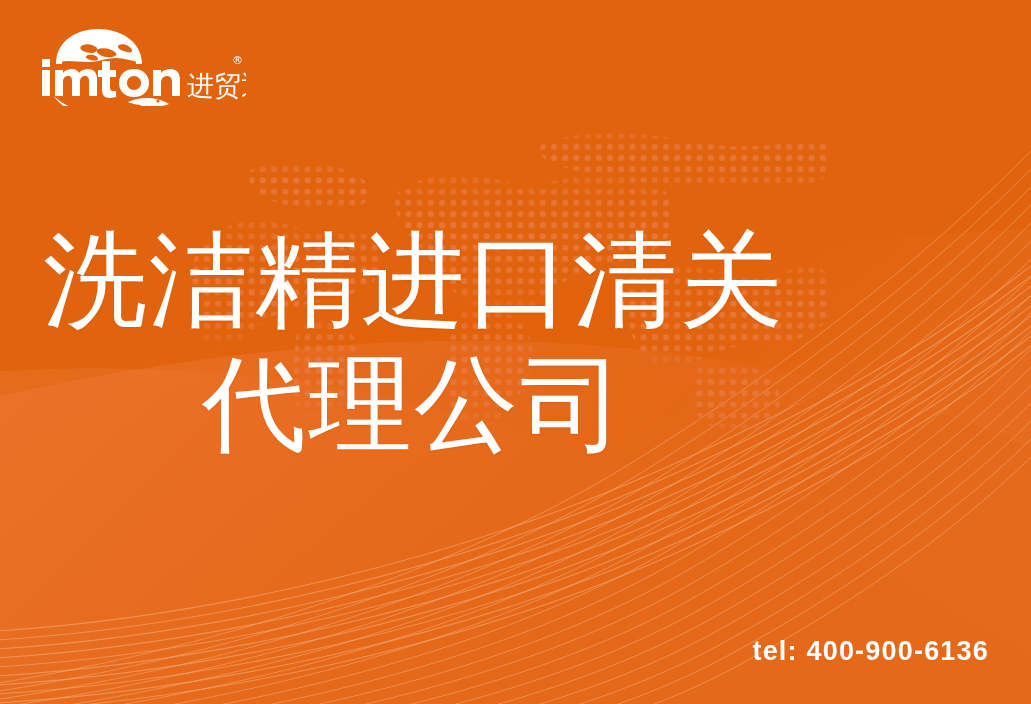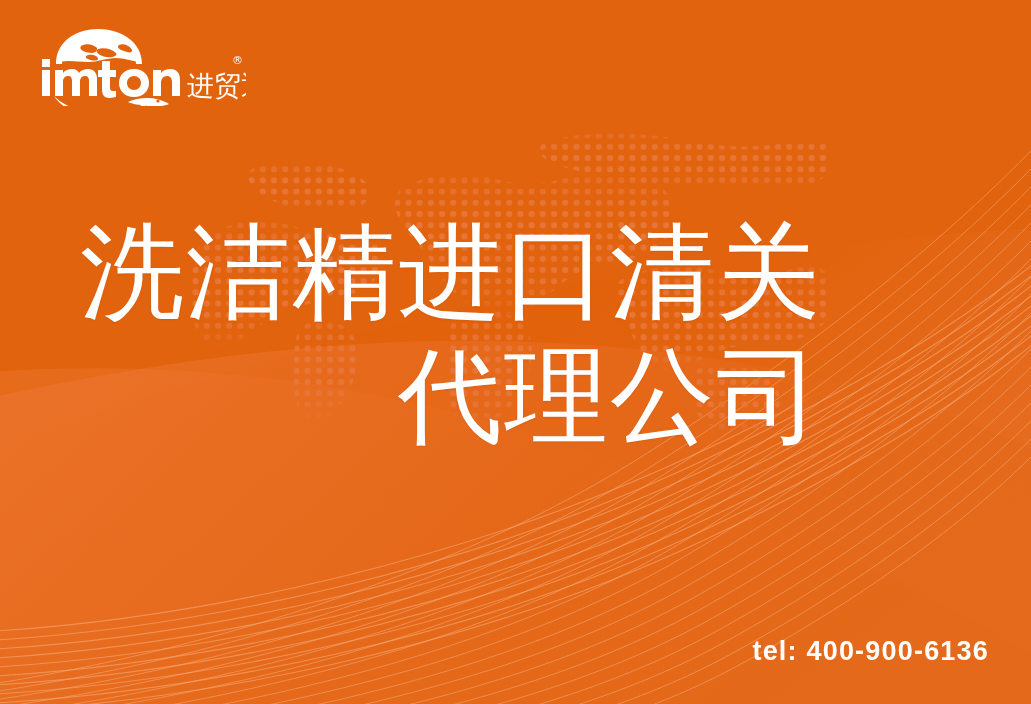--- a/index.html
+++ b/index.html
@@ -36,23 +36,23 @@
     top: 28px;
     width: 210px;
     height: 78px;
   }
   #logo svg { display: block; }
 
   
   #headline {
     position: absolute;
     left: 0;
-    top: 210px;
+    top: 218px;
     width: 822px;
-    text-align: right;
+    text-align: center;
     color: #ffffff;
     font-family: "DejaVu Sans", "Liberation Sans", sans-serif;
     font-weight: 400;
     font-size: 104px;
     line-height: 124px;
     letter-spacing: 2px;
     text-shadow: 0 1px 2px rgba(120,45,0,0.10);
   }
   #headline .hl-line { display: block; white-space: nowrap; }
   #headline .hl-line.l1 { padding-left: 6px; }

